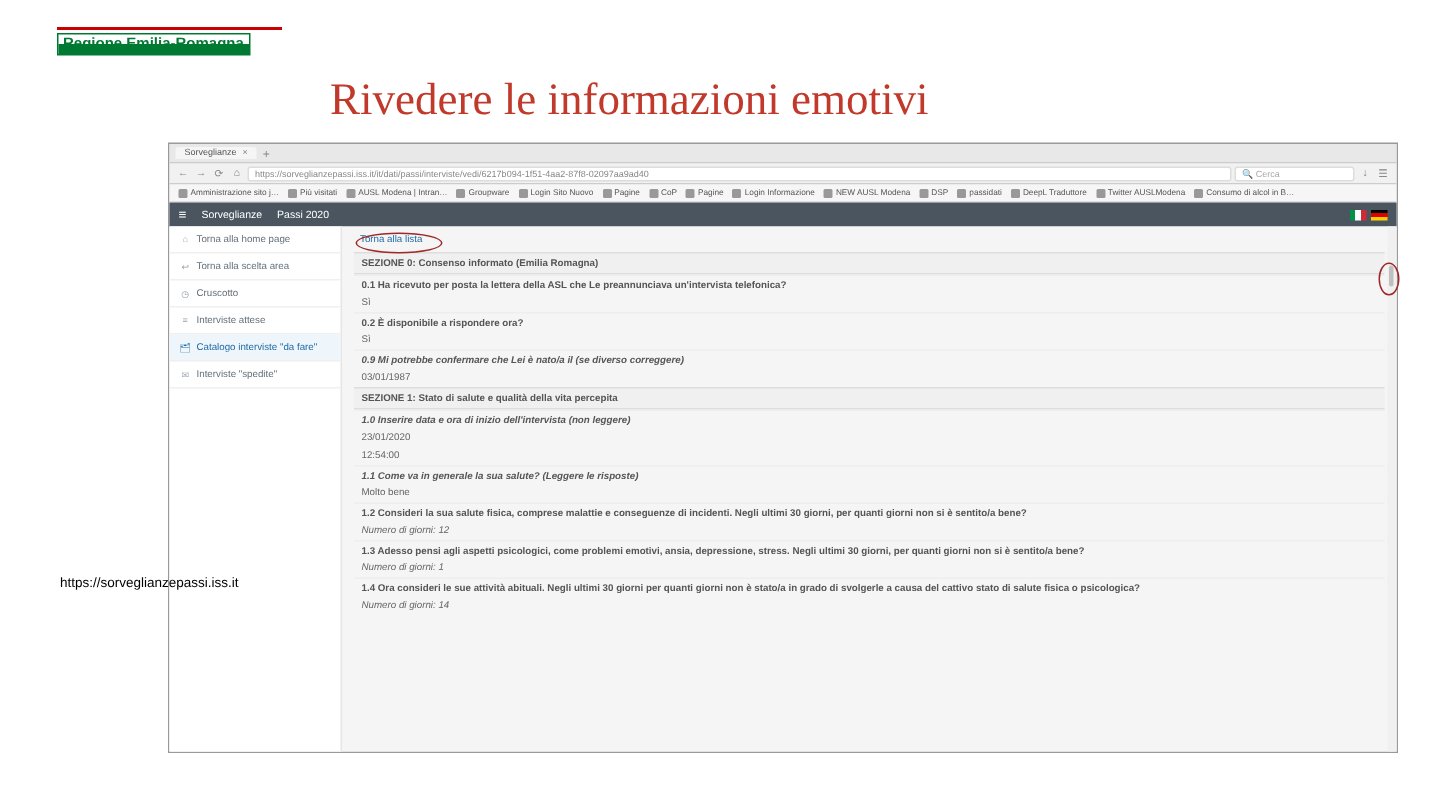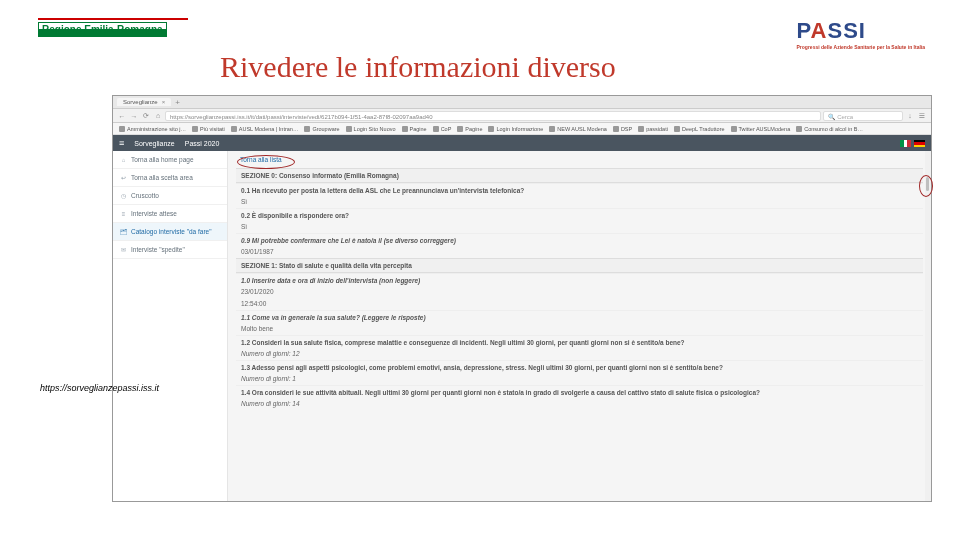--- a/index.html
+++ b/index.html
@@ -43,32 +43,28 @@
   .content{flex:1;padding:3px 8px 8px 8px;position:relative}
   .back-link{display:inline-block;color:#1f6aa5;font-size:6.5px;padding:2px 4px;margin-bottom:3px}
   .circle1{position:absolute;left:1px;top:1px;width:58px;height:14px;border:1.5px solid #a02828;border-radius:50%;pointer-events:none}
   .section-hdr{background:#f0f0f0;padding:3px 5px;font-size:6.5px;font-weight:bold;color:#555;border-top:1px solid #ddd;border-bottom:1px solid #ddd}
   .q{padding:3px 5px 2px 5px;font-size:6.5px;color:#555;font-weight:bold;border-top:1px solid #eee}
   .a{padding:2px 5px 3px 5px;font-size:6.5px;color:#666}
   .italic{font-style:italic}
   .scrollbar-marker{position:absolute;right:-2px;top:24px;width:14px;height:22px;border:1.5px solid #a02828;border-radius:50%;pointer-events:none}
   .scrollbar{position:absolute;right:0;top:0;bottom:0;width:6px;background:#f0f0f0}
   .scrollbar-thumb{position:absolute;right:2px;top:26px;width:3px;height:14px;background:#bfbfbf;border-radius:2px}
-  .footer-url{position:absolute;left:40px;bottom:12px;font-size:9px;font-style:italic;color:#000}
+  .footer-url{position:absolute;left:40px;bottom:12px;font-size:9px;color:#000}
 </style>
 </head>
 <body>
 
 <div class="slide">
   <div class="logo-region"><span class="box">Regione Emilia-Romagna</span></div>
-  <div class="logo-passi">
-    <span>P</span><span>A</span><span>S</span><span>S</span><span>I</span>
-    <span class="logo-passi-sub">Progressi delle Aziende Sanitarie per la Salute in Italia</span>
-  </div>
-  <div class="slide-title">Rivedere le informazioni diverso</div>
+  <div class="slide-title">Rivedere le informazioni emotivi</div>
 
   <div class="browser">
     <div class="tabbar">
       <div class="tab">
           <span>Sorveglianze</span>
           <span class="x">×</span>
         </div>
       <div class="tab-plus">+</div>
     </div>
     <div class="urlbar">

